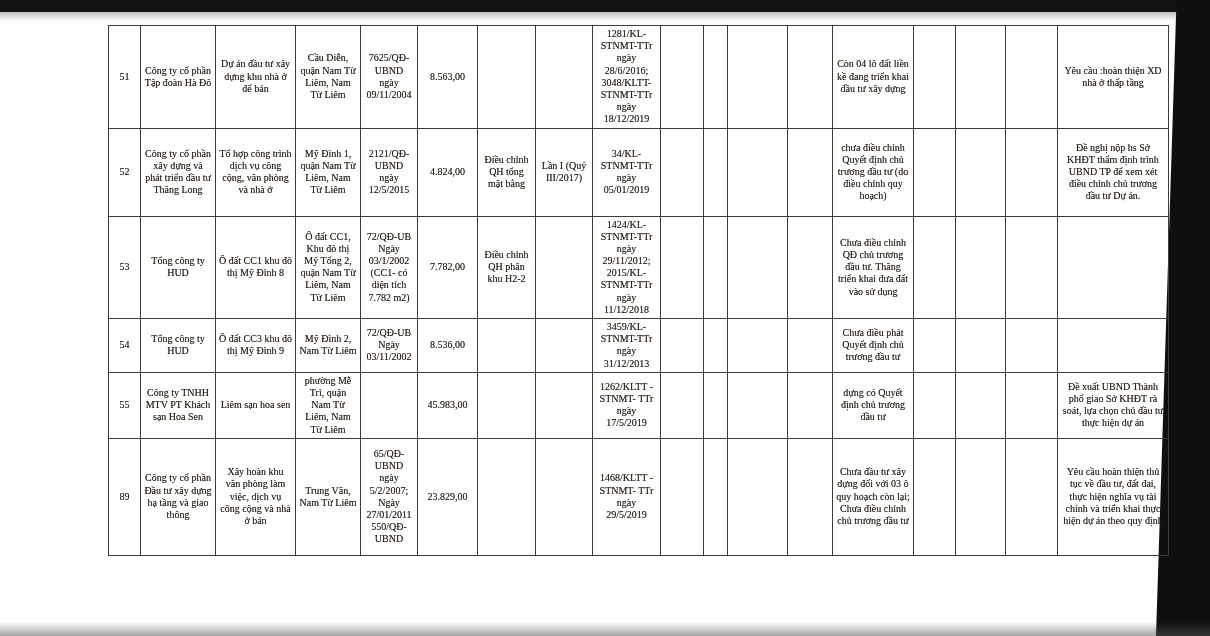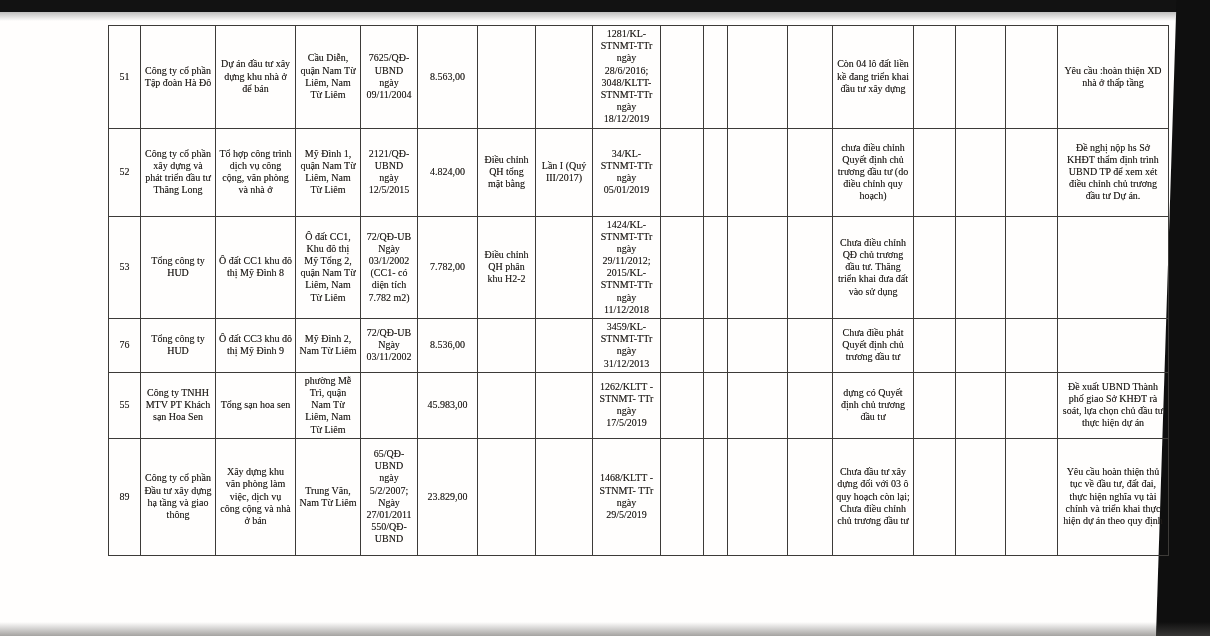--- a/index.html
+++ b/index.html
@@ -138,21 +138,21 @@
           <td></td>
           <td></td>
           <td></td>
           <td>Chưa điều chỉnh QĐ chủ trương đầu tư. Thăng triển khai đưa đất vào sử dụng</td>
           <td></td>
           <td></td>
           <td></td>
           <td></td>
         </tr>
         <tr style="height: 49px;">
-          <td>76</td>
+          <td>54</td>
           <td>Tổng công ty HUD</td>
           <td>Ô đất CC3 khu đô thị Mỹ Đình 9</td>
           <td>Mỹ Đình 2, Nam Từ Liêm</td>
           <td>72/QĐ-UB Ngày 03/11/2002</td>
           <td>8.536,00</td>
           <td></td>
           <td></td>
           <td>3459/KL-STNMT-TTr ngày 31/12/2013</td>
           <td></td>
           <td></td>
@@ -160,41 +160,41 @@
           <td></td>
           <td>Chưa điều phát Quyết định chủ trương đầu tư</td>
           <td></td>
           <td></td>
           <td></td>
           <td></td>
         </tr>
         <tr style="height: 63px;">
           <td>55</td>
           <td>Công ty TNHH MTV PT Khách sạn Hoa Sen</td>
-          <td>Tổng sạn hoa sen</td>
+          <td>Liêm sạn hoa sen</td>
           <td>phường Mễ Trì, quận Nam Từ Liêm, Nam Từ Liêm</td>
           <td></td>
           <td>45.983,00</td>
           <td></td>
           <td></td>
           <td>1262/KLTT -STNMT- TTr ngày 17/5/2019</td>
           <td></td>
           <td></td>
           <td></td>
           <td></td>
           <td>dựng có Quyết định chủ trương đầu tư</td>
           <td></td>
           <td></td>
           <td></td>
           <td>Đề xuất UBND Thành phố giao Sở KHĐT rà soát, lựa chọn chủ đầu tư thực hiện dự án</td>
         </tr>
         <tr style="height: 117px;">
           <td>89</td>
           <td>Công ty cổ phần Đầu tư xây dựng hạ tầng và giao thông</td>
-          <td>Xây dựng khu văn phòng làm việc, dịch vụ công cộng và nhà ở bán</td>
+          <td>Xây hoàn khu văn phòng làm việc, dịch vụ công cộng và nhà ở bán</td>
           <td>Trung Văn, Nam Từ Liêm</td>
           <td>65/QĐ-UBND ngày 5/2/2007; Ngày 27/01/2011 550/QĐ-UBND</td>
           <td>23.829,00</td>
           <td></td>
           <td></td>
           <td>1468/KLTT -STNMT- TTr ngày 29/5/2019</td>
           <td></td>
           <td></td>
           <td></td>
           <td></td>

